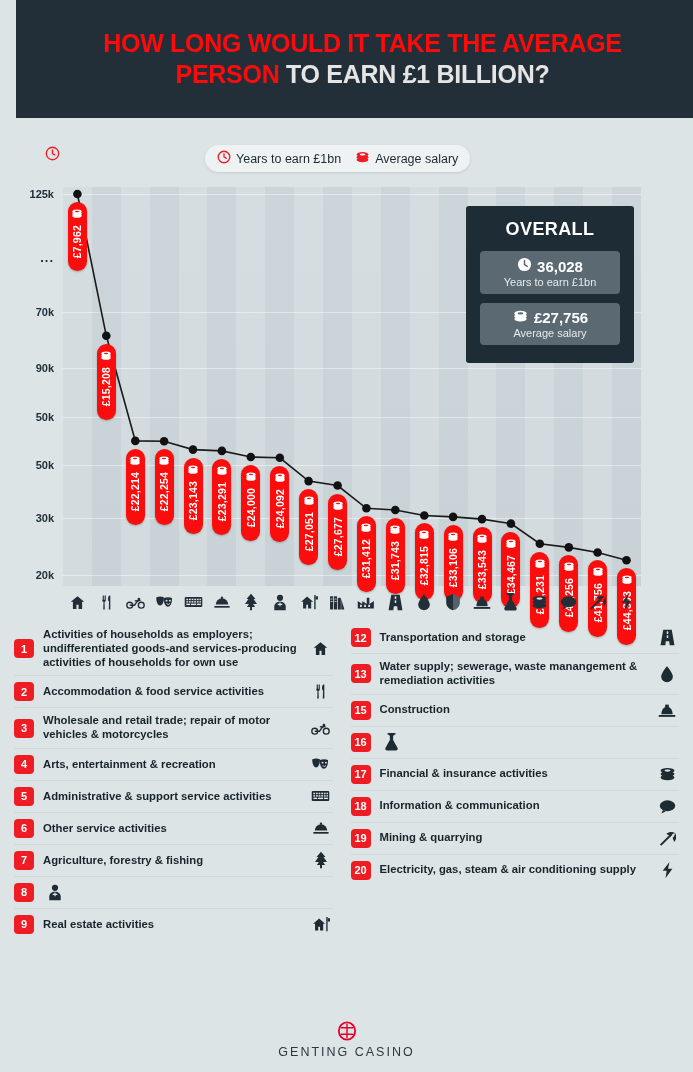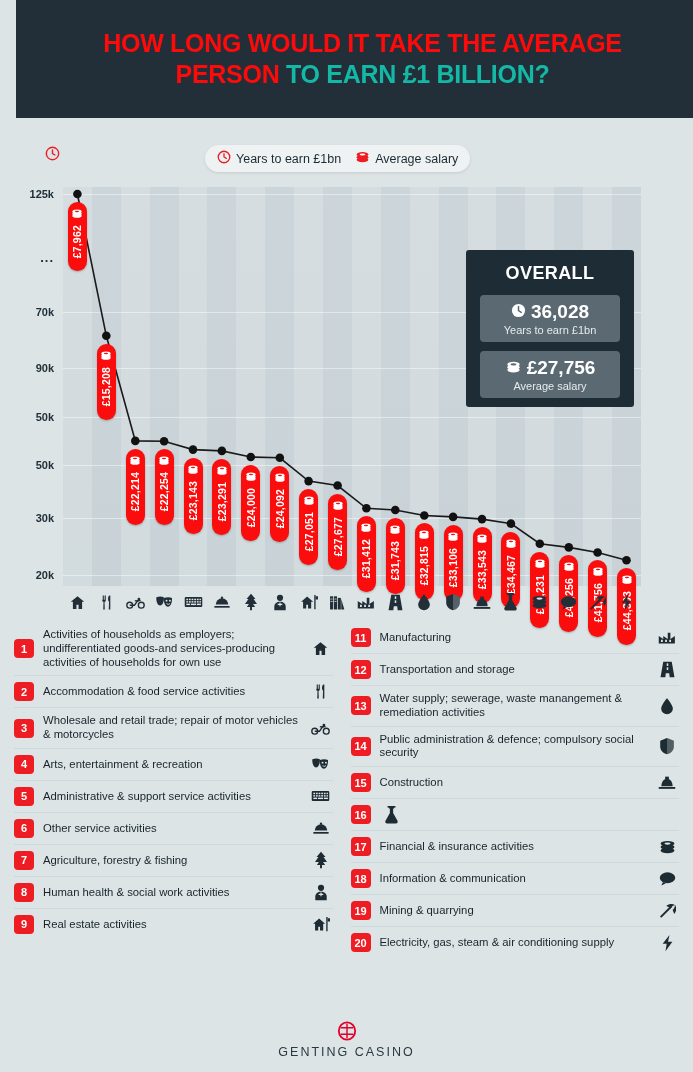--- a/index.html
+++ b/index.html
@@ -16,21 +16,21 @@
     position: absolute; left: 16px; top: 0; width: 693px; height: 118px;
     background: #222f38;
     display: flex; align-items: center; justify-content: center;
     text-align: center;
   }
   .header-title {
     font-size: 25px; font-weight: bold; line-height: 1.25;
     letter-spacing: -0.3px; padding: 0 16px;
   }
   .t-red { color: #ff0a0a; }
-  .t-white { color: #14b8a6; }
+  .t-white { color: #e5e5e5; }
 
   
   .chart-wrap { position: absolute; left: 0; top: 118px; width: 557px; height: 500px; }
 
   .legend {
     position: absolute; left: 205px; top: 27px;
     height: 27px; padding: 0 12px;
     background: #eef2f3; border-radius: 14px;
     display: flex; align-items: center; gap: 14px;
     box-shadow: 0 1px 3px rgba(0,0,0,.10);
@@ -72,52 +72,52 @@
 
   .xicons {
     position: absolute; left: 63px; top: 470px; width: 578px; height: 28px;
     display: flex; align-items: center;
   }
   .xicon { width: 28.9px; display: flex; align-items: center; justify-content: center; color: #222f38; }
 
   
   .overall {
     position: absolute; left: 466px; top: 88px; width: 168px; height: 157px;
-    background: #1e2c35; border-radius: 3px; padding: 13px 14px; margin-top: 44px;
+    background: #1e2c35; border-radius: 3px; padding: 13px 14px;
   }
   .overall h3 {
     color: #fff; font-size: 18px; font-weight: bold; text-align: center;
     letter-spacing: .4px; margin-bottom: 11px;
   }
   .ostat {
     background: #5b6a72; border-radius: 4px; padding: 6px 4px 6px;
     text-align: center; margin-bottom: 9px;
   }
   .ostat .big {
-    color: #fff; font-size: 19px; font-weight: bold;
+    color: #fff; font-size: 15px; font-weight: bold;
     display: flex; align-items: center; justify-content: center; gap: 5px;
   }
   .ostat .sub { color: #e6eaec; font-size: 11px; margin-top: 1px; }
 
   
   .keys { position: absolute; left: 0; top: 622px; width: 693px; height: 385px; display: flex; }
   .keycol { width: 346.5px; padding: 0 14px; }
   .keycol.right { padding-left: 4px; padding-right: 14px; }
   .krow {
     display: flex; align-items: center; gap: 9px;
     border-bottom: 1px solid #cfd8da; padding: 6px 0; min-height: 30px;
   }
   .krow:last-child { border-bottom: none; }
   .knum {
     flex: 0 0 auto; width: 20px; height: 19px; background: #ee1d23;
     border-radius: 4px; color: #fff; font-size: 11px; font-weight: bold;
     display: flex; align-items: center; justify-content: center;
   }
   .klabel {
-    flex: 1 1 auto; font-size: 11.3px; font-weight: normal; color: #18242b; line-height: 1.22;
+    flex: 1 1 auto; font-size: 11.3px; font-weight: bold; color: #18242b; line-height: 1.22;
   }
   .kicon { flex: 0 0 auto; width: 24px; display: flex; justify-content: center; color: #1d2b33; }
 
   
   .footer {
     position: absolute; left: 0; top: 1008px; width: 693px; height: 64px;
     display: flex; flex-direction: column; align-items: center; justify-content: center; gap: 0;
   }
   .footer .brand { font-size: 12.5px; letter-spacing: 2px; color: #2a3840; }
 </style>
@@ -724,21 +724,20 @@
           <span class="knum">7</span>
           <span class="klabel">Agriculture, forestry &amp; fishing</span>
           <span class="kicon">
             <svg width="16" height="18" viewBox="0 0 20 24" fill="currentColor">
               <path d="M10 1 4 8h2.6L2 14.5h5.2L4.5 18.5h4.2V23h2.6v-4.5h4.2l-2.7-4h5.2L13.4 8H16z"></path>
             </svg>
           </span>
         </div>
         <div class="krow">
           <span class="knum">8</span>
-          <span class="klabel">Human health &amp; social work activities</span>
           <span class="kicon">
             <svg width="16" height="17" viewBox="0 0 20 22" fill="currentColor">
               <circle cx="10" cy="5" r="4"></circle>
               <path d="M10 10c-4.5 0-7.4 2.6-7.4 6.5V21h14.8v-4.5C17.4 12.6 14.5 10 10 10z"></path>
               <path d="M7 13.5h6M10 11v5" stroke="#dde4e6" stroke-width="1.5"></path>
             </svg>
           </span>
         </div>
         <div class="krow">
           <span class="knum">9</span>
@@ -746,63 +745,39 @@
           <span class="kicon">
             <svg width="18" height="17" viewBox="0 0 24 22" fill="currentColor">
               <path d="M9.5 3 1.5 10h2.6v9h4.2v-5h2.4v5h4.2v-9h2.6z"></path>
               <path d="M19 1v19h1.8V1z"></path>
               <path d="M20.8 2.5h4.5l-1.6 2.2 1.6 2.2h-4.5z"></path>
             </svg>
           </span>
         </div>
       </div>
     <div class="keycol right" id="keyright">
-        <div class="krow">
-          <span class="knum">11</span>
-          <span class="klabel">Manufacturing</span>
-          <span class="kicon">
-            <svg width="18" height="15" viewBox="0 0 24 18" fill="currentColor">
-              <path d="M1 17V7l6 4V7l6 4V2.5h3.5V11l6-4v10z"></path>
-              <g fill="#dde4e6">
-                <rect x="4" y="12" width="2.4" height="3"></rect>
-                <rect x="9.5" y="12" width="2.4" height="3"></rect>
-                <rect x="15" y="12" width="2.4" height="3"></rect>
-              </g>
-            </svg>
-          </span>
-        </div>
         <div class="krow">
           <span class="knum">12</span>
           <span class="klabel">Transportation and storage</span>
           <span class="kicon">
             <svg width="17" height="17" viewBox="0 0 22 22" fill="currentColor">
               <path d="M5.5 1h11l3.5 20h-6.2l-.6-5h-4.4l-.6 5H2z"></path>
               <g fill="#dde4e6">
                 <rect x="10" y="3" width="2" height="3.4"></rect>
                 <rect x="10" y="8.2" width="2" height="3.4"></rect>
               </g>
             </svg>
           </span>
         </div>
         <div class="krow">
           <span class="knum">13</span>
           <span class="klabel">Water supply; sewerage, waste manangement &amp; remediation activities</span>
           <span class="kicon">
             <svg width="14" height="18" viewBox="0 0 18 22" fill="currentColor">
               <path d="M9 1C9 1 1.5 9.6 1.5 14.2A7.5 7.5 0 0 0 16.5 14.2C16.5 9.6 9 1 9 1z"></path>
-            </svg>
-          </span>
-        </div>
-        <div class="krow">
-          <span class="knum">14</span>
-          <span class="klabel">Public administration &amp; defence; compulsory social security</span>
-          <span class="kicon">
-            <svg width="16" height="18" viewBox="0 0 20 22" fill="currentColor">
-              <path d="M10 1 1.5 4.3v7.2C1.5 16.6 5.2 20 10 21.3 14.8 20 18.5 16.6 18.5 11.5V4.3z"></path>
-              <path d="M10 1v20.3C14.8 20 18.5 16.6 18.5 11.5V4.3z" fill="#dde4e6" opacity=".28"></path>
             </svg>
           </span>
         </div>
         <div class="krow">
           <span class="knum">15</span>
           <span class="klabel">Construction</span>
           <span class="kicon">
             <svg width="18" height="15" viewBox="0 0 24 18" fill="currentColor">
               <path d="M1 15h22v2.5H1z"></path>
               <path d="M4.5 14C4.5 8.2 7.8 4 12 4s7.5 4.2 7.5 10z"></path>

